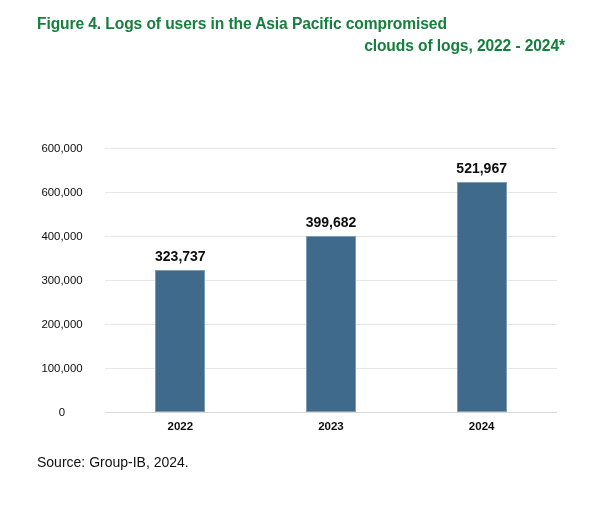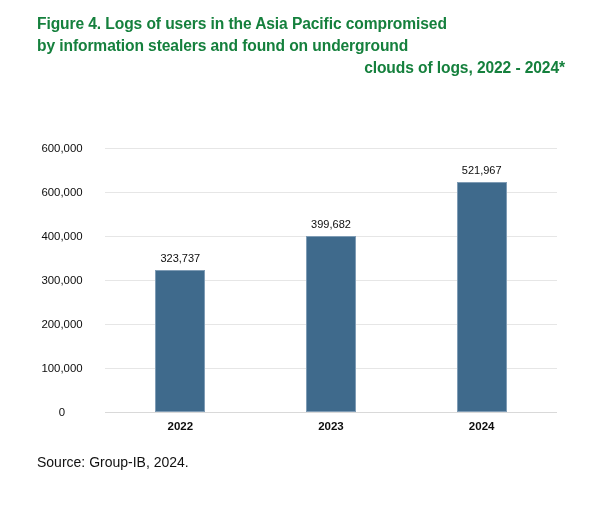--- a/index.html
+++ b/index.html
@@ -93,22 +93,22 @@
     transform: translateX(-50%);
     width: 50px;
     background: #3f6a8c;
     border: 1px solid #7f9cb5;
     box-sizing: border-box;
   }
   .bar-value {
     position: absolute;
     left: 50%;
     transform: translateX(-50%);
-    font-size: 11px;
-    font-weight: normal;
+    font-size: 14px;
+    font-weight: bold;
     color: #0d0d0d;
     white-space: nowrap;
   }
   .cat-label {
     position: absolute;
     top: 272px;
     left: 50%;
     transform: translateX(-50%);
     font-size: 11.5px;
     font-weight: bold;
@@ -125,21 +125,20 @@
     font-size: 14px;
     line-height: 1.55;
     color: #111111;
   }
 </style>
 </head>
 <body>
 
 <div id="figure-title">
   <div>Figure 4. Logs of users in the Asia Pacific compromised</div>
-  <div>by information stealers and found on underground</div>
   <div class="lastline">clouds of logs, 2022 - 2024*</div>
 </div>
 
 <div id="chart">
 
   <div id="y-axis-labels">
       <div class="ytick-label" style="top: 264px;">0</div>
       <div class="ytick-label" style="top: 220px;">100,000</div>
       <div class="ytick-label" style="top: 176px;">200,000</div>
       <div class="ytick-label" style="top: 132px;">300,000</div>

